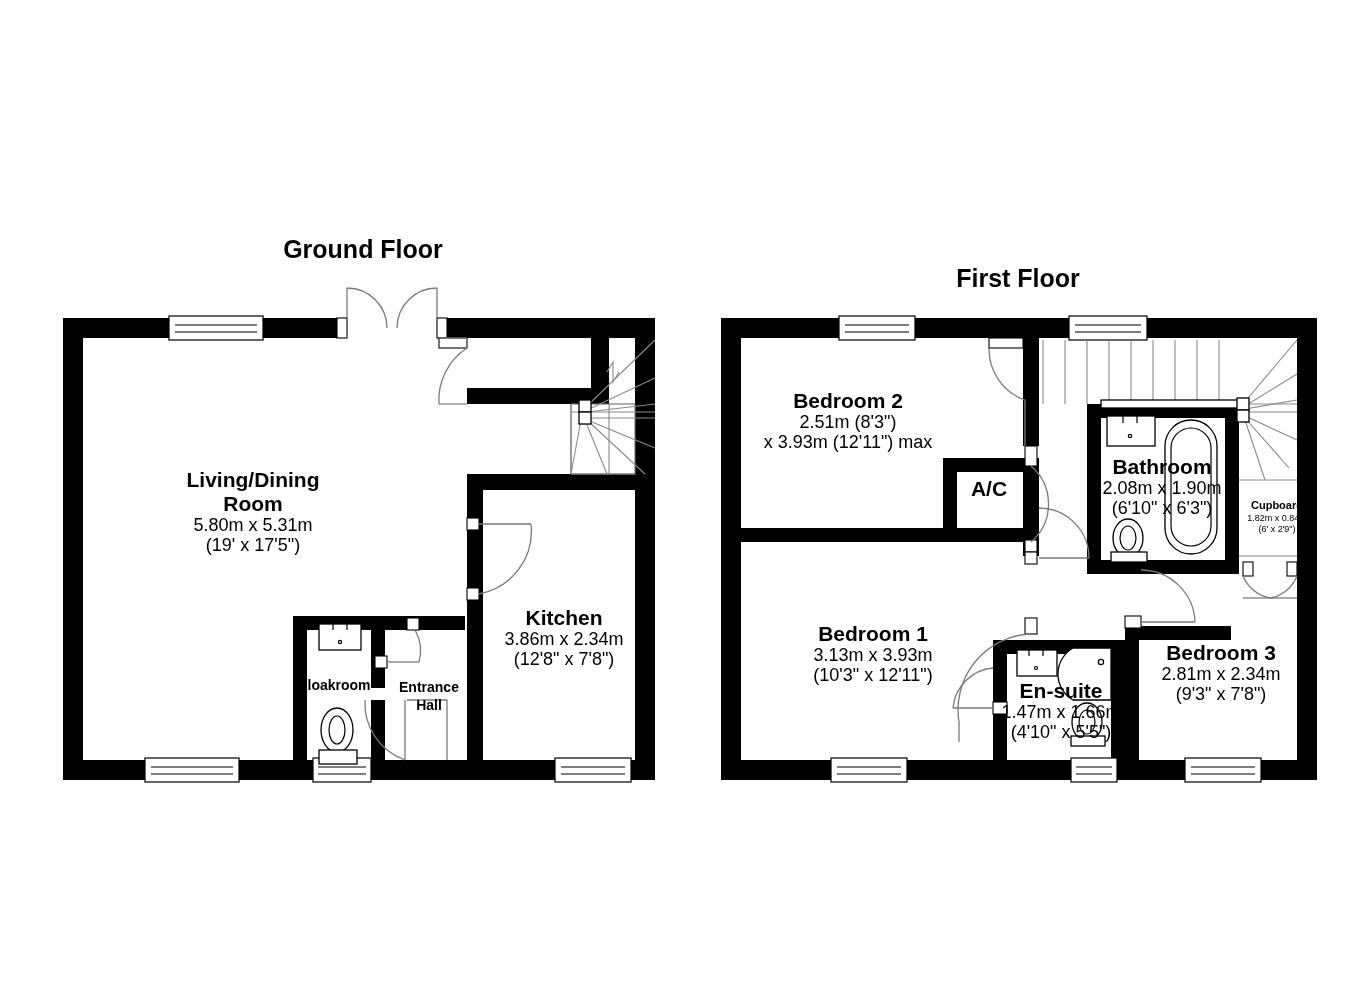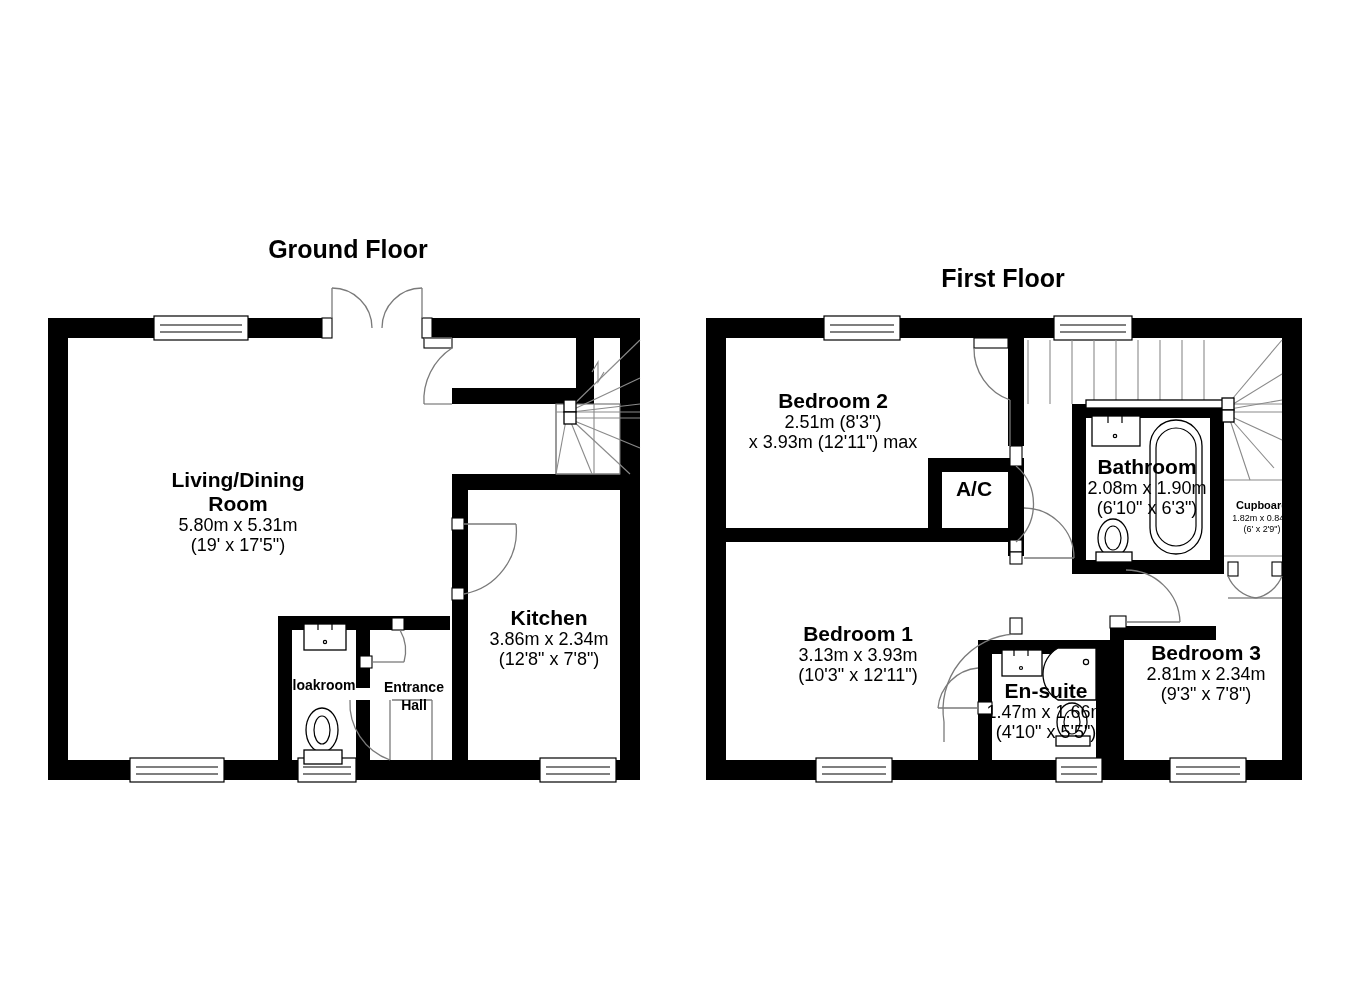--- a/index.html
+++ b/index.html
@@ -10,20 +10,21 @@
   body {
     width: 1350px;
     height: 982px;
     font-family: "Liberation Sans", sans-serif;
     position: relative;
     overflow: hidden;
   }
   #floorplan-root {
     position: absolute;
     inset: 0;
+    margin-left: 15px;
   }
   svg.plan {
     position: absolute;
     top: 0;
     left: 0;
     width: 1350px;
     height: 982px;
   }
   .floor-title {
     font-weight: bold;

